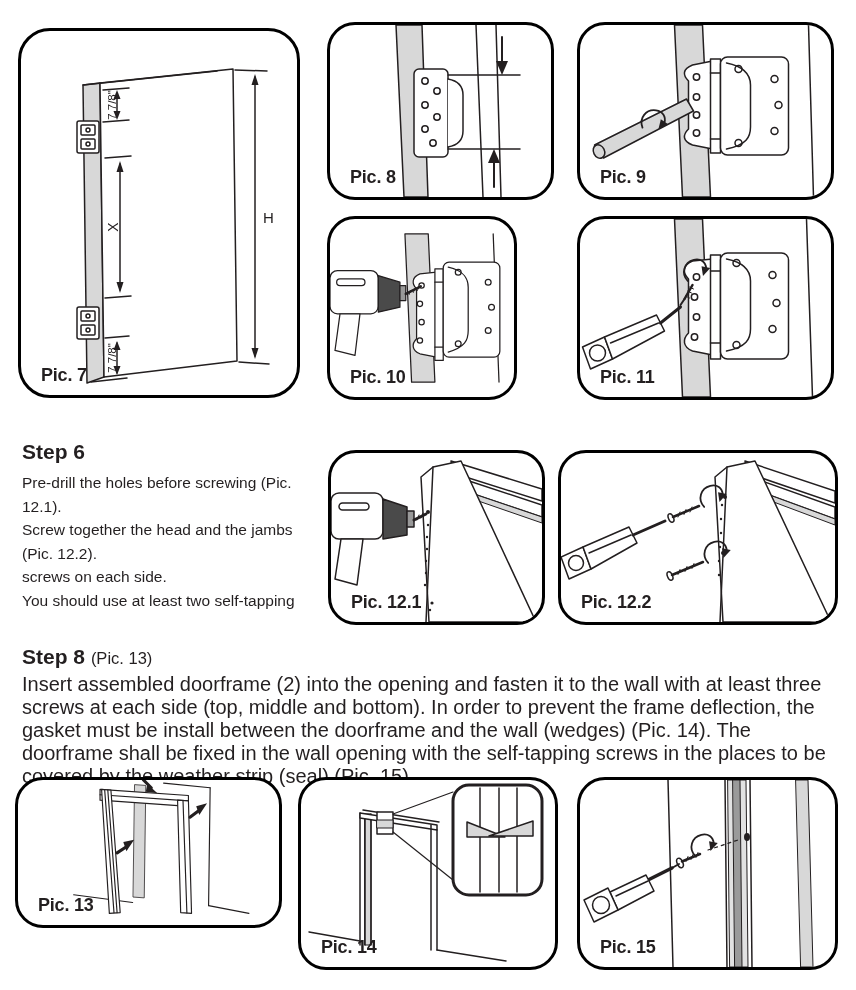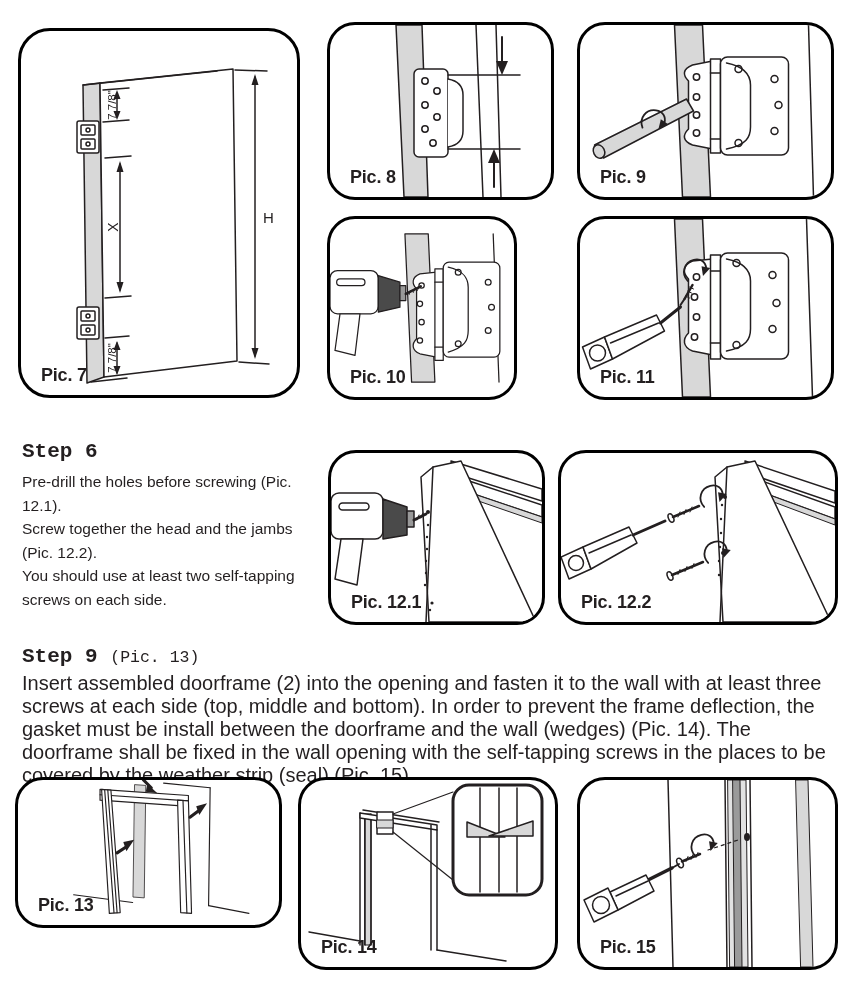--- a/index.html
+++ b/index.html
@@ -14,21 +14,21 @@
   #p10{left:327px;top:216px;width:190px;height:184px;}
   #p11{left:577px;top:216px;width:257px;height:184px;}
   #p121{left:328px;top:450px;width:217px;height:175px;}
   #p122{left:558px;top:450px;width:280px;height:175px;}
   #p13{left:15px;top:777px;width:267px;height:151px;}
   #p14{left:298px;top:777px;width:260px;height:193px;}
   #p15{left:577px;top:777px;width:261px;height:193px;}
   .step{position:absolute;}
   #step6{left:22px;top:440px;width:302px;}
   #step7{left:22px;top:645px;width:818px;}
-  .step h3{margin:0 0 7px 0;font-size:21px;font-weight:700;font-family:Liberation Mono, monospace;}
+  .step h3{margin:0 0 7px 0;font-size:21px;font-weight:700;}
   .step .line{font-size:15.5px;line-height:23.5px;}
   #step7 h3{margin-bottom:4px;}
   #step7 .suffix{font-weight:400;font-size:16.5px;}
   #step7 p{margin:0;font-size:20px;line-height:23px;}
   text{font-family:"Liberation Sans",sans-serif;}
 </style>
 </head>
 <body>
 
 <div class="page">
@@ -225,22 +225,22 @@
       </g>
     </svg>
     <div class="caption">Pic. 11</div>
   </section>
 
   <section class="step" id="step6">
     <h3>Step 6</h3>
     <div class="line">Pre-drill the holes before screwing (Pic. 12.1).</div>
     <div class="line">Screw together the head and the jambs</div>
     <div class="line">(Pic. 12.2).</div>
+    <div class="line">screws on each side.</div>
     <div class="line">You should use at least two self-tapping</div>
-    <div class="line">screws on each side.</div>
   </section>
 
   <section class="panel" id="p121">
     <svg viewBox="0 0 211 169" stroke="#231f20" stroke-width="1.5" fill="none" stroke-linejoin="round" stroke-linecap="round">
       <g>
         <polygon points="120,8 211,36 211,48 122,20" fill="#ffffff"></polygon>
         <polygon points="126,24 211,52 211,64 128,36" fill="#ffffff"></polygon>
         <polygon points="128,36 211,64 211,70 130,42" fill="#d8d8d8" stroke-width="1"></polygon>
       </g>
       <g>
@@ -316,21 +316,21 @@
       </g>
       <g transform="translate(154,100) rotate(-14)">
         <path d="M-9,8 C-14,-1 -8,-11 2,-11 C9,-11 13,-6 12,0" stroke-width="1.8"></path>
         <polygon points="8,-3 16,1 7,7" fill="#231f20" stroke="none"></polygon>
       </g>
     </svg>
     <div class="caption">Pic. 12.2</div>
   </section>
 
   <section class="step" id="step7">
-    <h3><span>Step 9</span> <span class="suffix">(Pic. 13)</span></h3>
+    <h3><span>Step 8</span> <span class="suffix">(Pic. 13)</span></h3>
     <p>Insert assembled doorframe (2) into the opening and fasten it to the wall with at least three screws at each side (top, middle and bottom). In order to prevent the frame deflection, the gasket must be install between the doorframe and the wall (wedges) (Pic. 14). The doorframe shall be fixed in the wall opening with the self-tapping screws in the places to be covered by the weather strip (seal) (Pic. 15).</p>
   </section>
 
   <section class="panel" id="p13">
     <svg viewBox="0 0 261 187" stroke="#231f20" stroke-width="1.5" fill="none" stroke-linejoin="round" stroke-linecap="round">
       <g>
         <line x1="150" y1="4" x2="210" y2="10"></line>
         <line x1="210" y1="10" x2="208" y2="162"></line>
         <line x1="208" y1="162" x2="260" y2="172"></line>
         <line x1="34" y1="148" x2="110" y2="158"></line>

